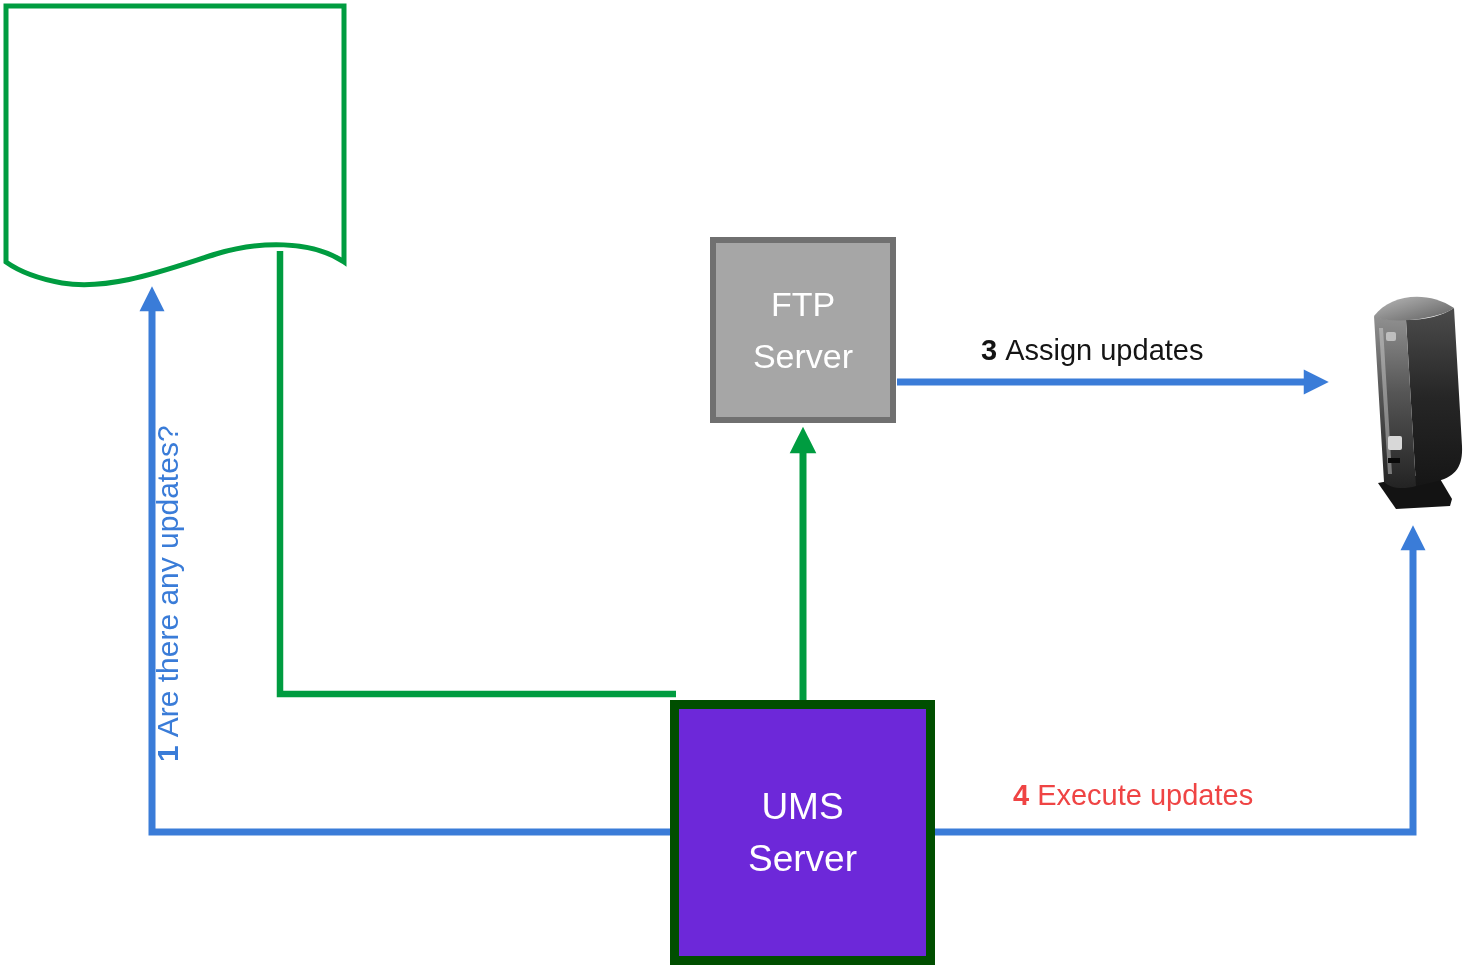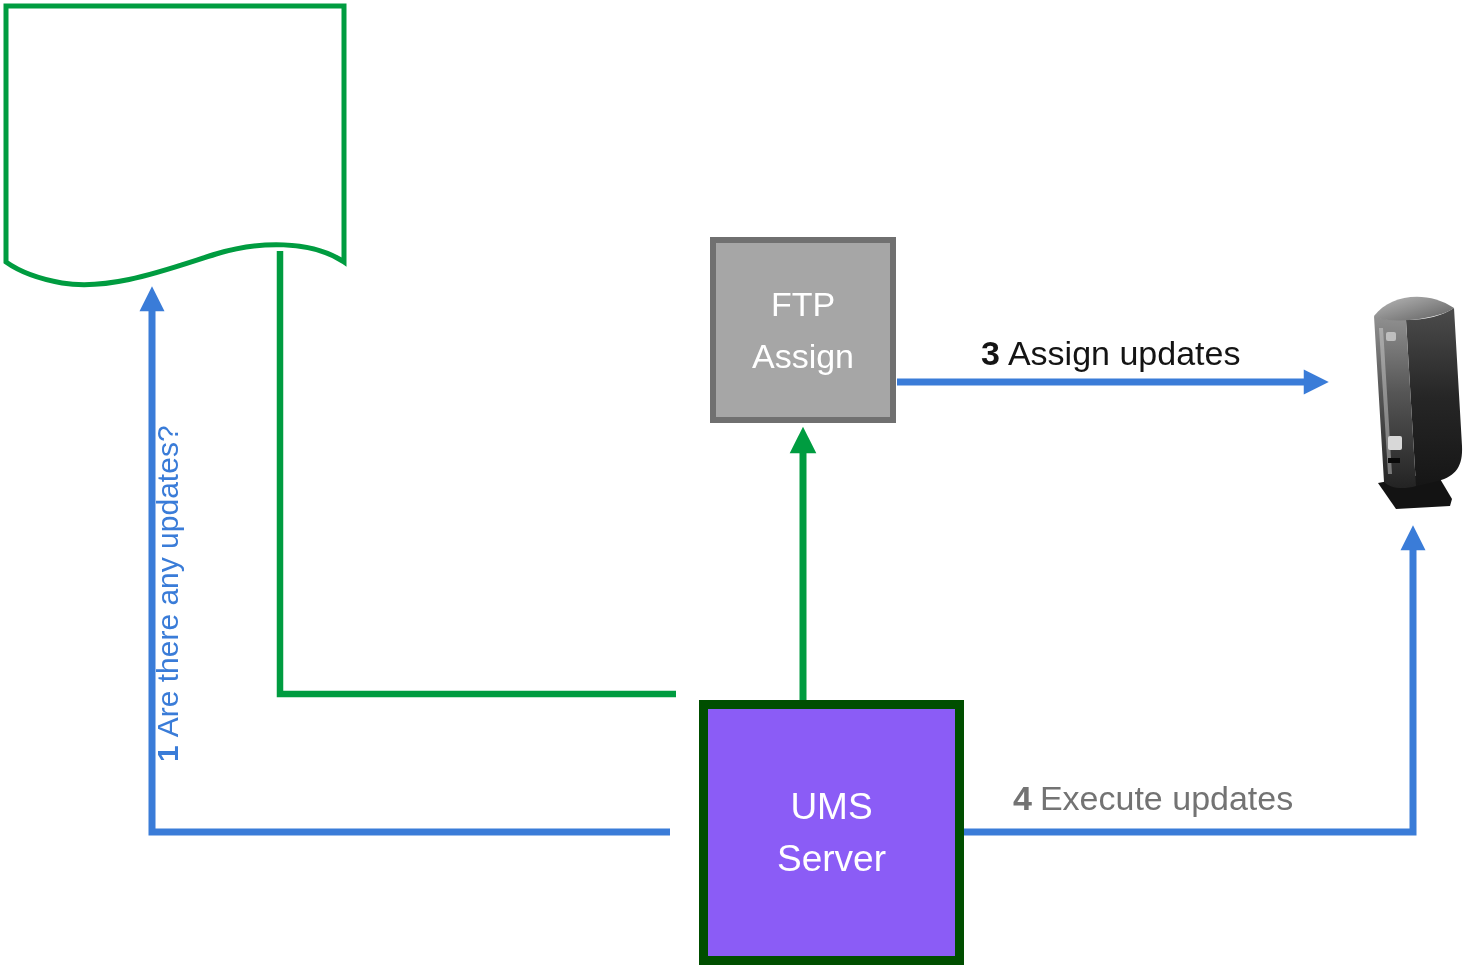--- a/index.html
+++ b/index.html
@@ -34,21 +34,21 @@
     border: 6px solid;
     font-size: 34px; line-height: 52px;
   }
   .node-ums {
     left: 670px; top: 700px; width: 265px; height: 265px;
     border: 9px solid;
     font-size: 37px; line-height: 52px;
   }
   .step-label {
     position: absolute;
-    font-size: 34px;
+    font-size: 29px;
     white-space: nowrap;
   }
   .step-label b { font-weight: 700; margin-right: 8px; }
   .step-1 {
     left: 181px; top: 732px;
     width: 470px; height: 30px;
     transform: rotate(-90deg);
     transform-origin: left bottom;
     font-size: 30px;
   }
@@ -105,34 +105,34 @@
       <path d="M 15 42 L 24 188" stroke="#d9d9d9" stroke-width="4" opacity="0.45" fill="none"></path>
       <rect x="20" y="46" width="10" height="9" rx="2" fill="#c9c9c9" opacity="0.85"></rect>
       <rect x="22" y="150" width="14" height="14" rx="2" fill="#d8d8d8"></rect>
       <rect x="22" y="172" width="12" height="5" fill="#0a0a0a"></rect>
     </g>
   </svg>
 
 
   <div class="node node-ftp" style="background: rgb(166, 166, 166); border-color: rgb(112, 112, 112); color: rgb(255, 255, 255);">
     <span>FTP
-Assign</span>
+Server</span>
   </div>
 
-  <div class="node node-ums" style="background: #8b5cf6; border-color: rgb(0, 78, 0); color: rgb(255, 255, 255); margin-left: 29px;">
+  <div class="node node-ums" style="background: #6d28d9; border-color: rgb(0, 78, 0); color: rgb(255, 255, 255);">
     <span>UMS
 Server</span>
   </div>
 
   <div class="step-label step-1" style="color: rgb(58, 124, 216);">
     <b>1</b><span>Are there any updates?</span>
   </div>
 
 
   <div class="step-label step-3" style="color: rgb(20, 20, 20);">
     <b>3</b><span>Assign updates</span>
   </div>
 
-  <div class="step-label step-4" style="color: #737373; text-align: center;">
+  <div class="step-label step-4" style="color: #ef4444; text-align: center;">
     <b>4</b><span>Execute updates</span>
   </div>
 
 </div>
 
 </body></html>

